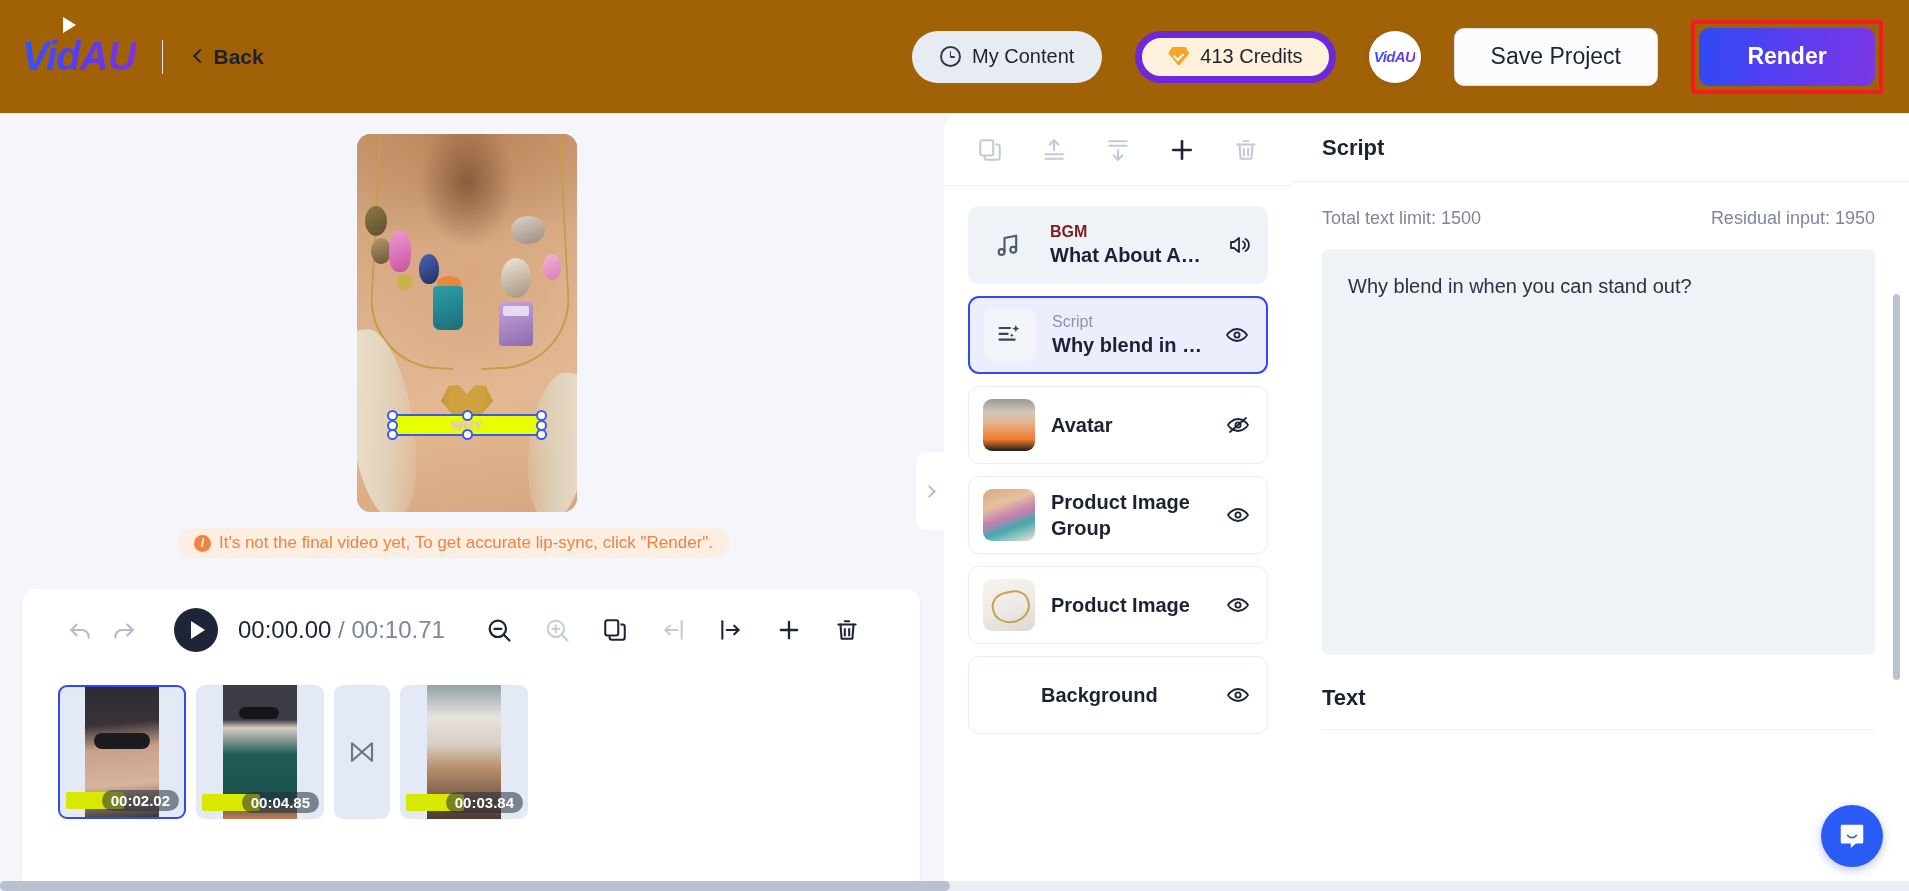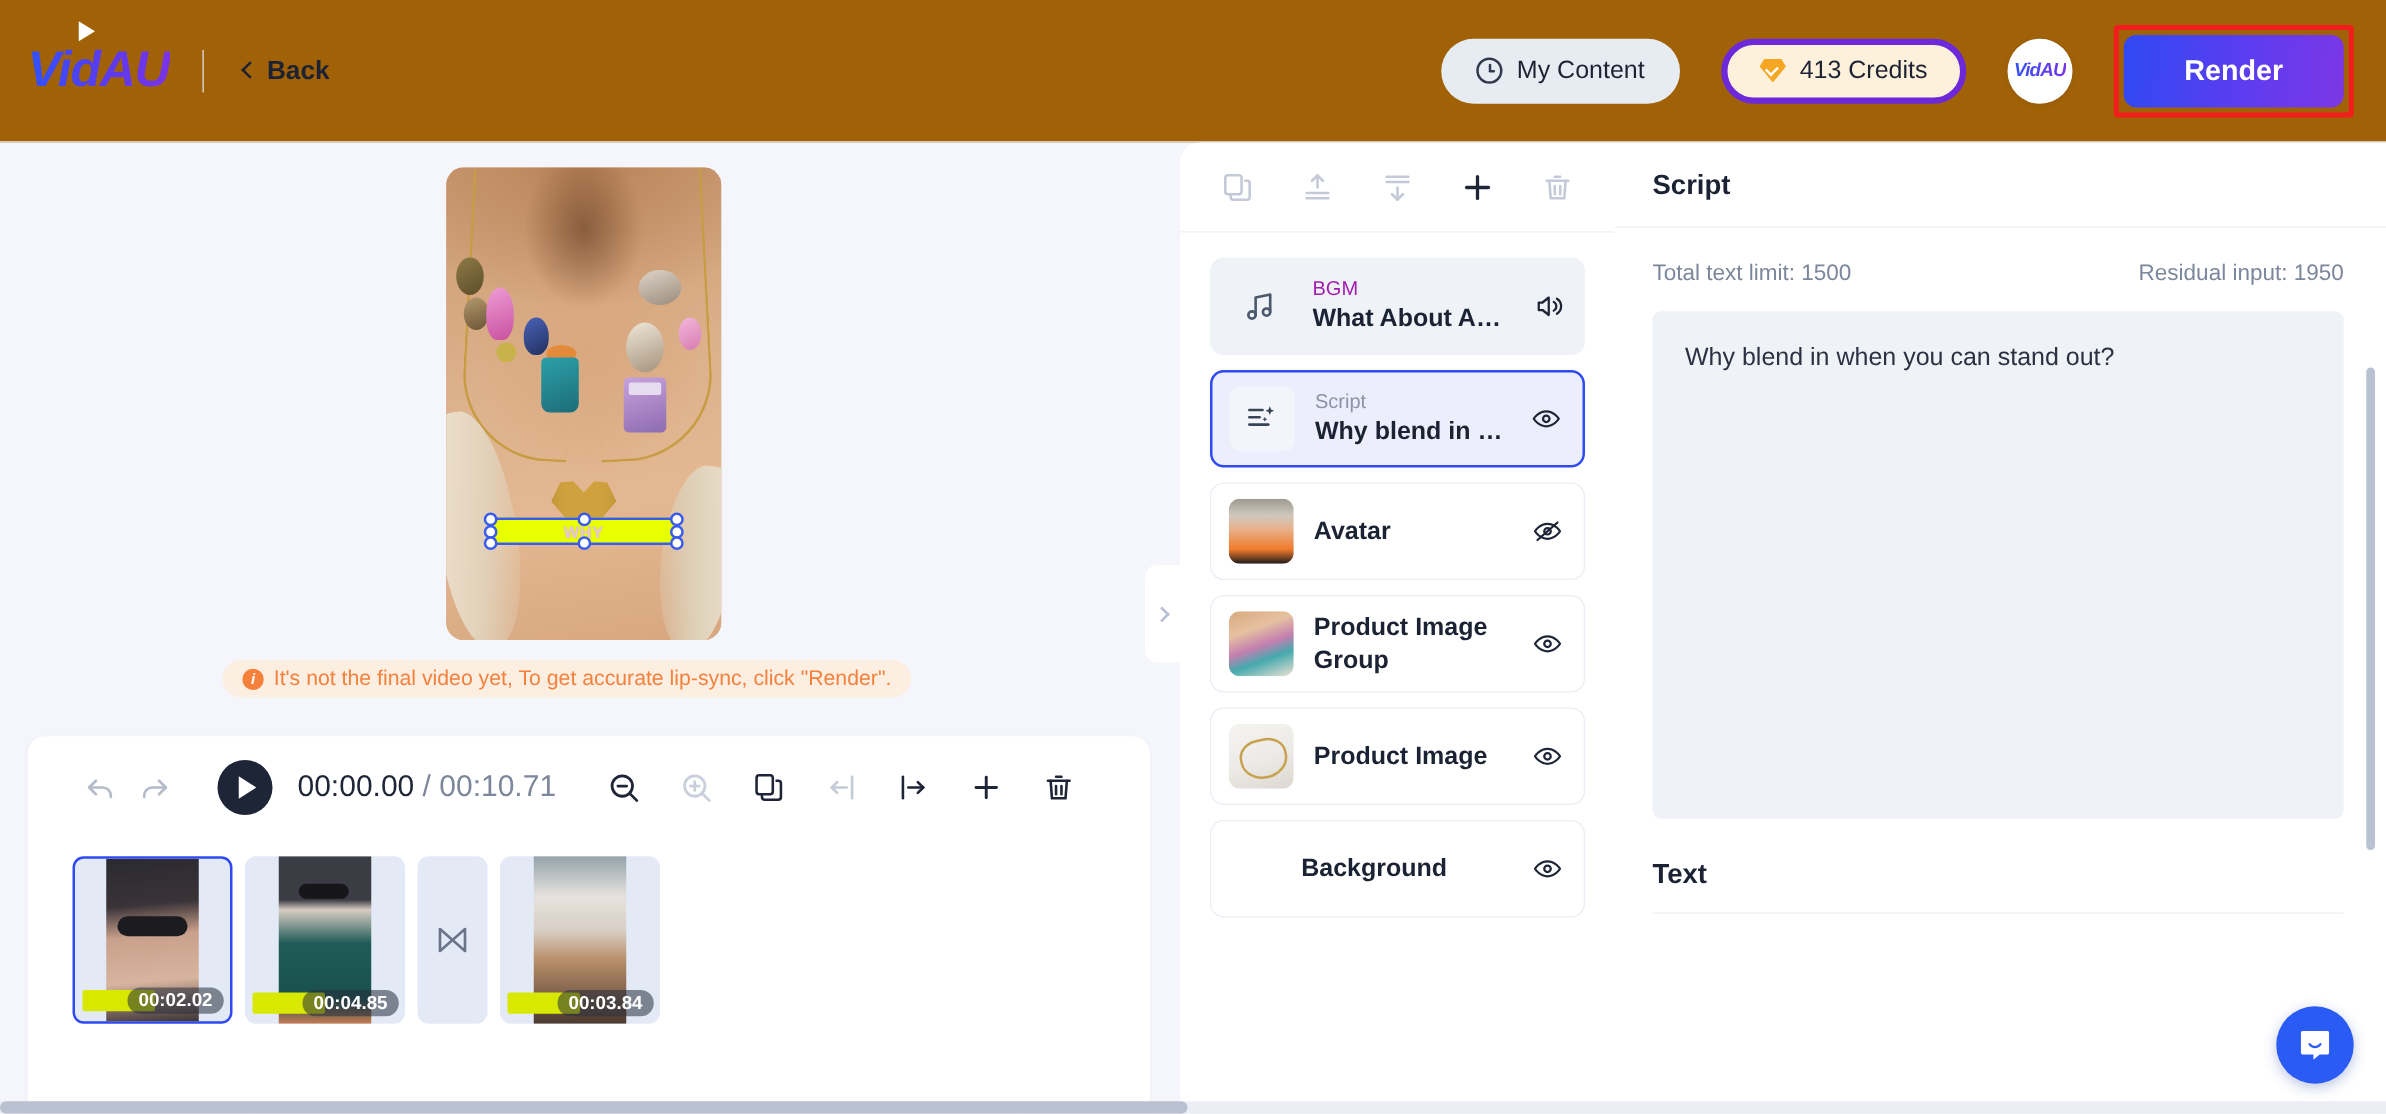--- a/index.html
+++ b/index.html
@@ -63,21 +63,21 @@
     border-radius: 50%; position: relative; flex: none;
   }
   .clock-ic:before, .clock-ic:after {
     content:''; position:absolute; background:#30394d; border-radius:1px;
   }
   .clock-ic:before { width:1.8px; height:6px; left:7.6px; top:3.2px; }
   .clock-ic:after  { width:5px; height:1.8px; left:7.6px; top:7.8px; }
 
   .pill-credits {
     display: flex; align-items: center; gap: 11px;
-    background: #fdf1dc; border: 5px solid #6d28d9; border-radius: 26px;
+    background: #fdf1dc; border: 7px solid #6d28d9; border-radius: 26px;
     padding: 0 26px; height: 52px;
     font-size: 20px; color: #1d2233; cursor: pointer;
   }
   .gem-ic {
     width: 21px; height: 19px; background: #f5a623; flex: none;
     clip-path: polygon(0% 33%, 18% 0%, 82% 0%, 100% 33%, 50% 100%);
     position: relative;
   }
   .gem-ic:after {
     content:''; position:absolute; left:5.5px; top:5px;
@@ -306,21 +306,21 @@
   .layer-item.bgm { background: #eff3f7; }
   .layer-item.plain { background:#fff; border: 1px solid #e9edf5; }
   .layer-item.active { background:#eceefd; border: 2px solid #2f4af3; }
   .li-thumb {
     width: 52px; height: 52px; border-radius: 9px; flex: none;
     display:flex; align-items:center; justify-content:center; overflow:hidden;
   }
   .li-thumb.soft { background: #f3f5fa; }
   .li-text { margin-left: 16px; flex: 1; min-width:0; }
   .li-sub { font-size: 16px; color: #8b93a7; line-height: 1.25; }
-  .li-sub.bold { color:#a21caf; font-weight: 400; }
+  .li-sub.bold { color:#7f1d1d; font-weight: 700; }
   .li-title { font-size: 20px; font-weight: 700; color:#1b2233; line-height: 1.3;
     white-space: nowrap; overflow: hidden; text-overflow: ellipsis; }
   .li-eye { width: 26px; height: 26px; flex:none; display:flex;
     align-items:center; justify-content:center; cursor:pointer; }
   
   .th-av { width:100%; height:100%;
     background: linear-gradient(180deg,#9e9a90 0%,#cfc8bd 26%,#e8b28d 46%,#f07a2c 78%,#1d1b1a 100%); }
   .th-pg { width:100%; height:100%;
     background: linear-gradient(160deg,#d9a97f 0%,#e6c1a0 30%,#c47fb0 52%,#45a9ae 70%,#efe4d2 100%); }
   .th-pi { width:100%; height:100%;
@@ -416,20 +416,21 @@
       <span class="clock-ic"></span>
       <span>My Content</span>
     </div>
     <div class="pill-credits">
       <span class="gem-ic"></span>
       <span>413 Credits</span>
     </div>
     <div class="vidau-circle">
       <span class="vidau-mini">VidAU</span>
     </div>
+    <button class="btn-save">Save Project</button>
     <div class="render-annot">
       <button class="btn-render">Render</button>
     </div>
   </div>
 </div>
 
 <div class="preview-col">
 
   <div class="video-frame">
     <div class="vf-skin"></div>

